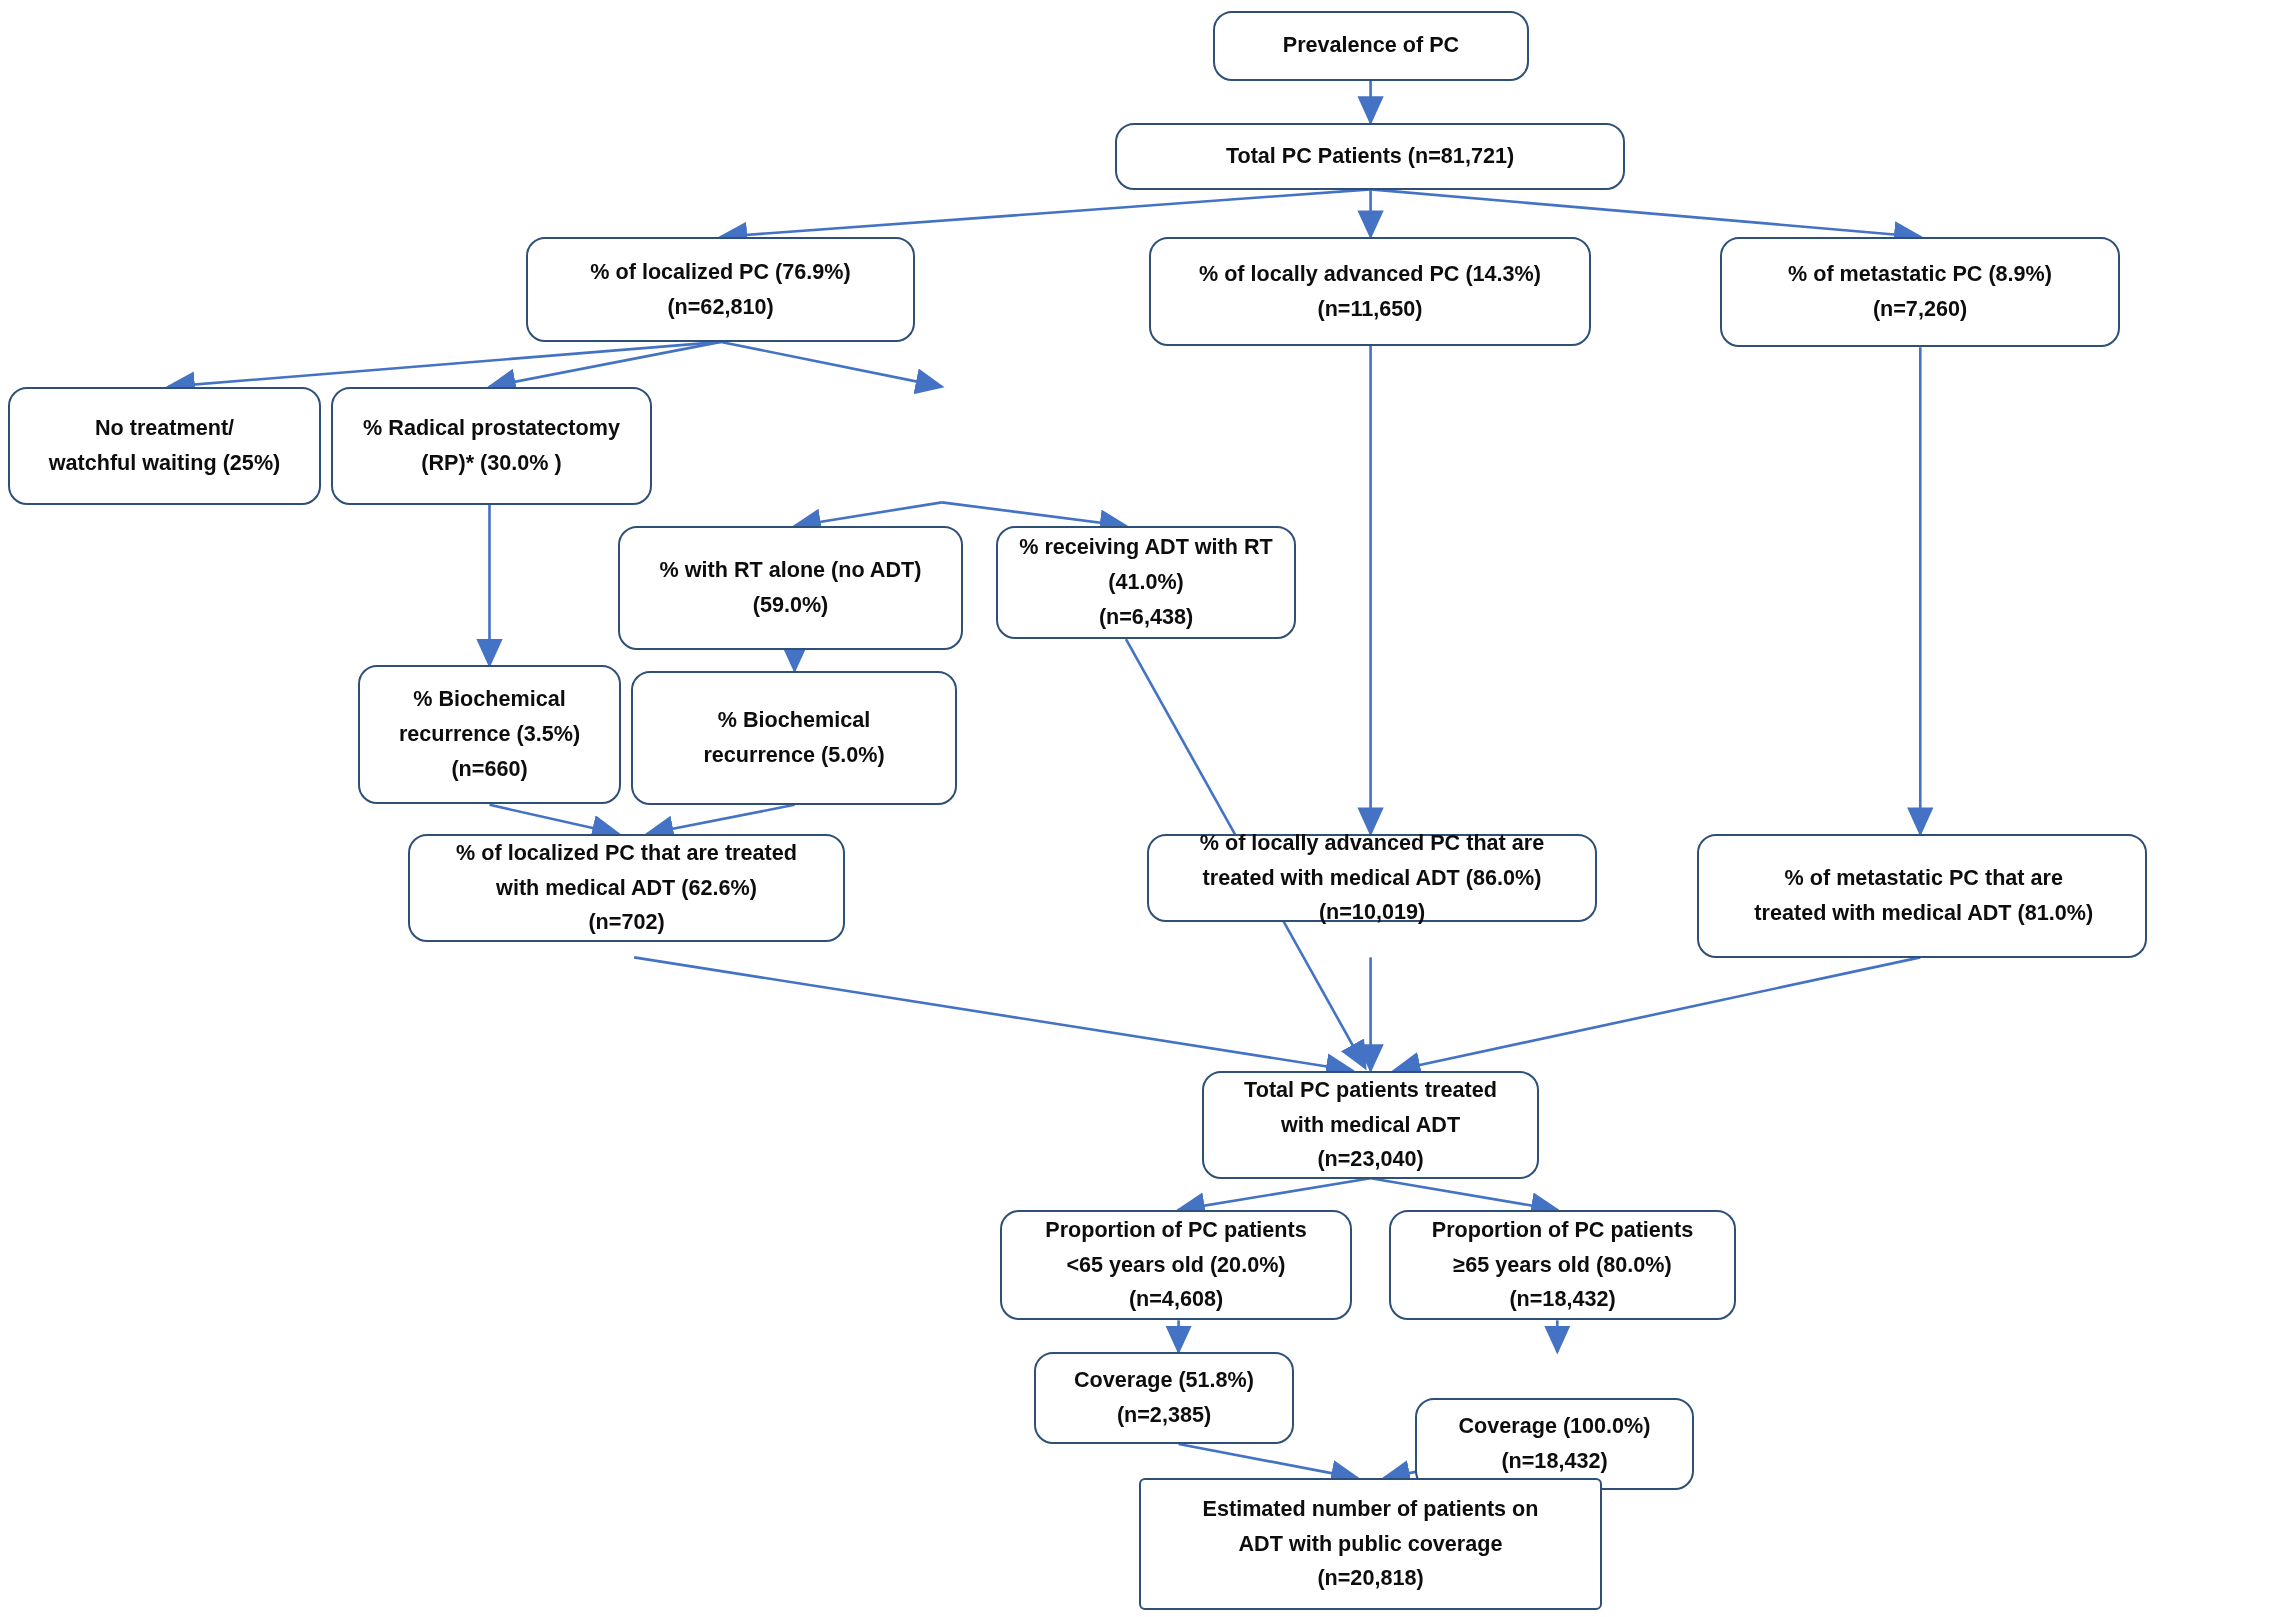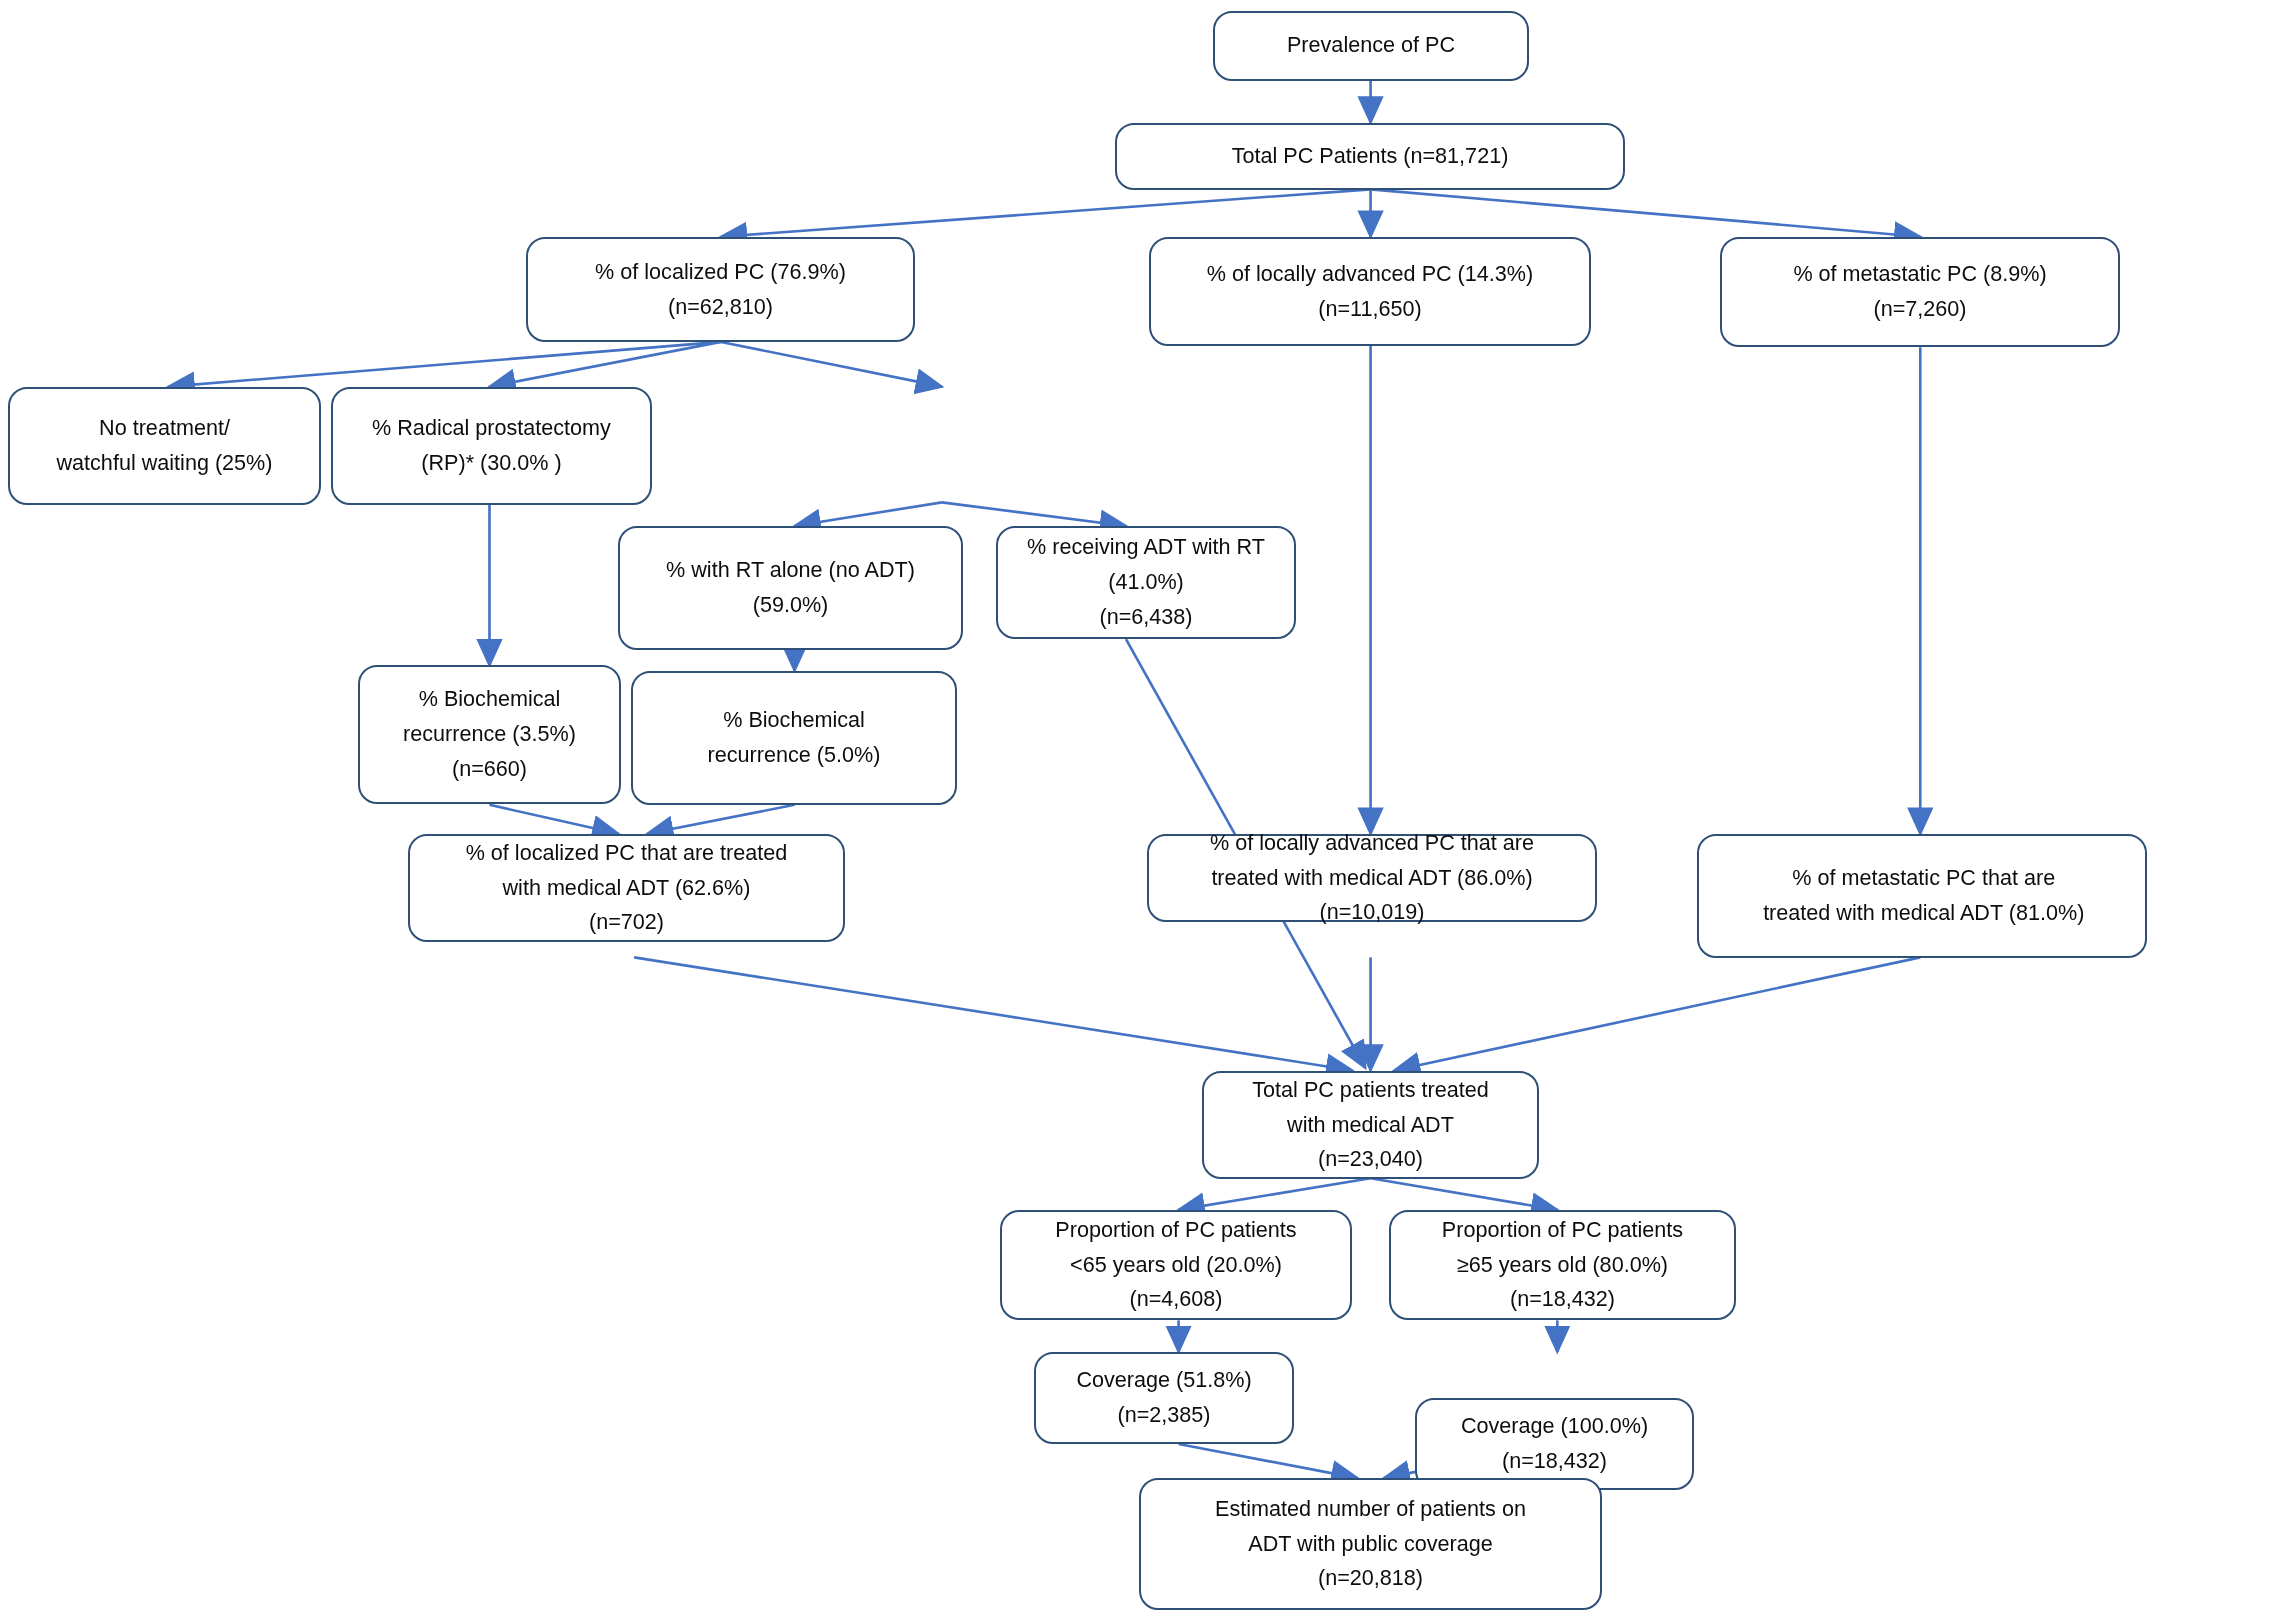--- a/index.html
+++ b/index.html
@@ -26,21 +26,21 @@
     display:flex;
     align-items:center;
     justify-content:center;
     text-align:center;
     color:#0d0d0d;
     font-size:21.6px;
     line-height:1.62;
     padding:3.2px 9.5px;
     z-index:2;
   }
-  .node .txt{ width:100%; white-space:pre-line; }
+  .node .txt{ width:100%; white-space:pre-line;font-weight:bold; }
 </style>
 </head>
 <body>
 
 <div id="stage">
 
   <svg id="wires" viewBox="0 0 4320 3074" xmlns="http://www.w3.org/2000/svg">
     <defs>
       <marker id="ah" markerWidth="14" markerHeight="14" refX="10" refY="5" orient="auto" markerUnits="strokeWidth">
         <path d="M0,0 L11,5 L0,10 z" fill="#4472C4"></path>
@@ -183,20 +183,20 @@
   <div class="node" style="left:1034px; top:1352px; width:260px; height:92px;">
     <span class="txt">Coverage  (51.8%)
 (n=2,385)</span>
   </div>
 
   <div class="node" style="left:1415px; top:1352px; width:279px; height:92px;margin-top:46px;">
     <span class="txt">Coverage  (100.0%)
 (n=18,432)</span>
   </div>
 
-  <div class="node" style="left:1139px; top:1478px; width:463px; height:132px;">
+  <div class="node" style="left:1139px; top:1478px; width:463px; height:132px;border-radius:6px;">
     <span class="txt">Estimated number of patients on
 ADT with public coverage
 (n=20,818)</span>
   </div>
 
 </div>
 
 
 </body></html>

